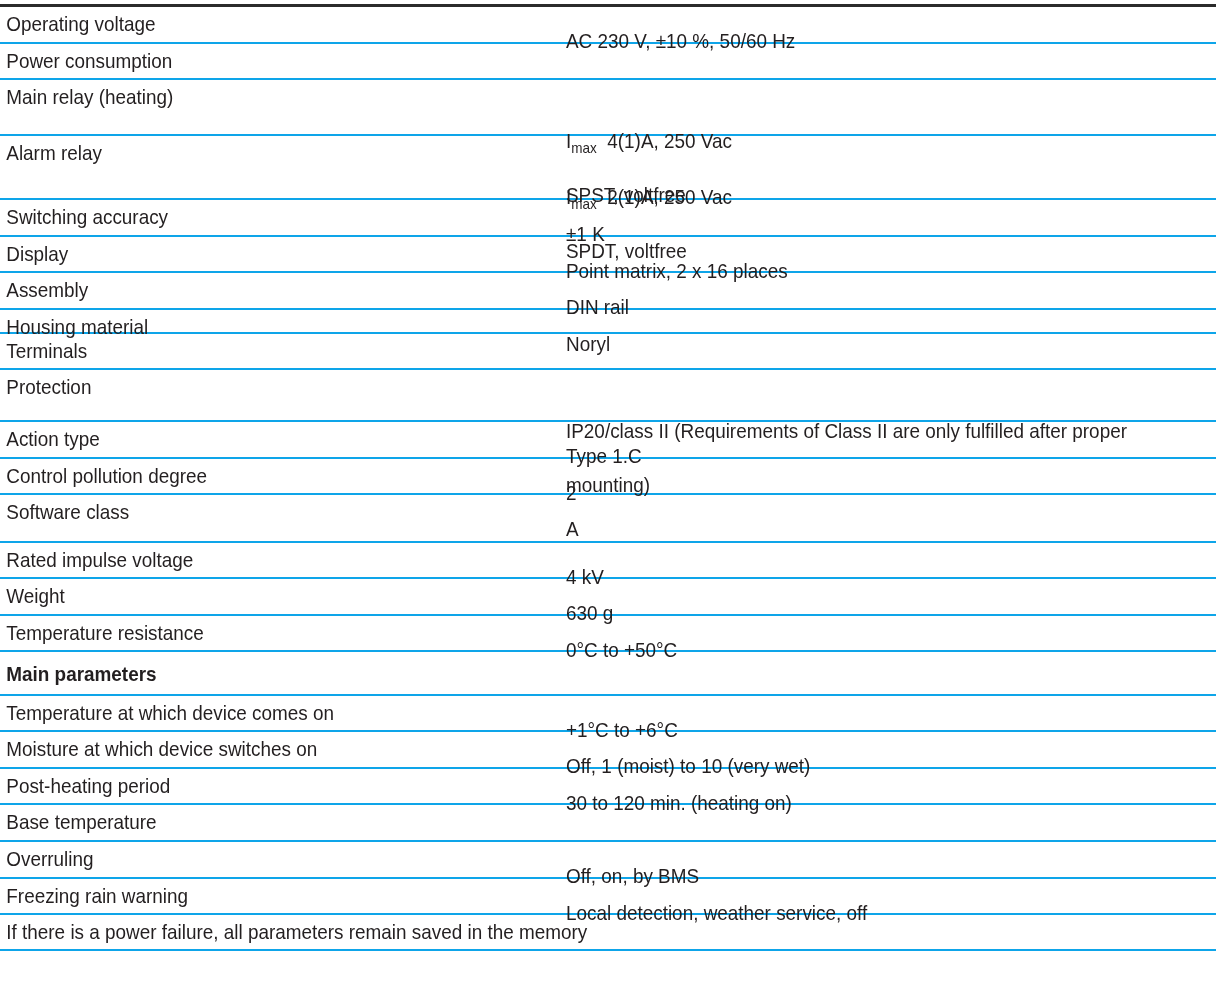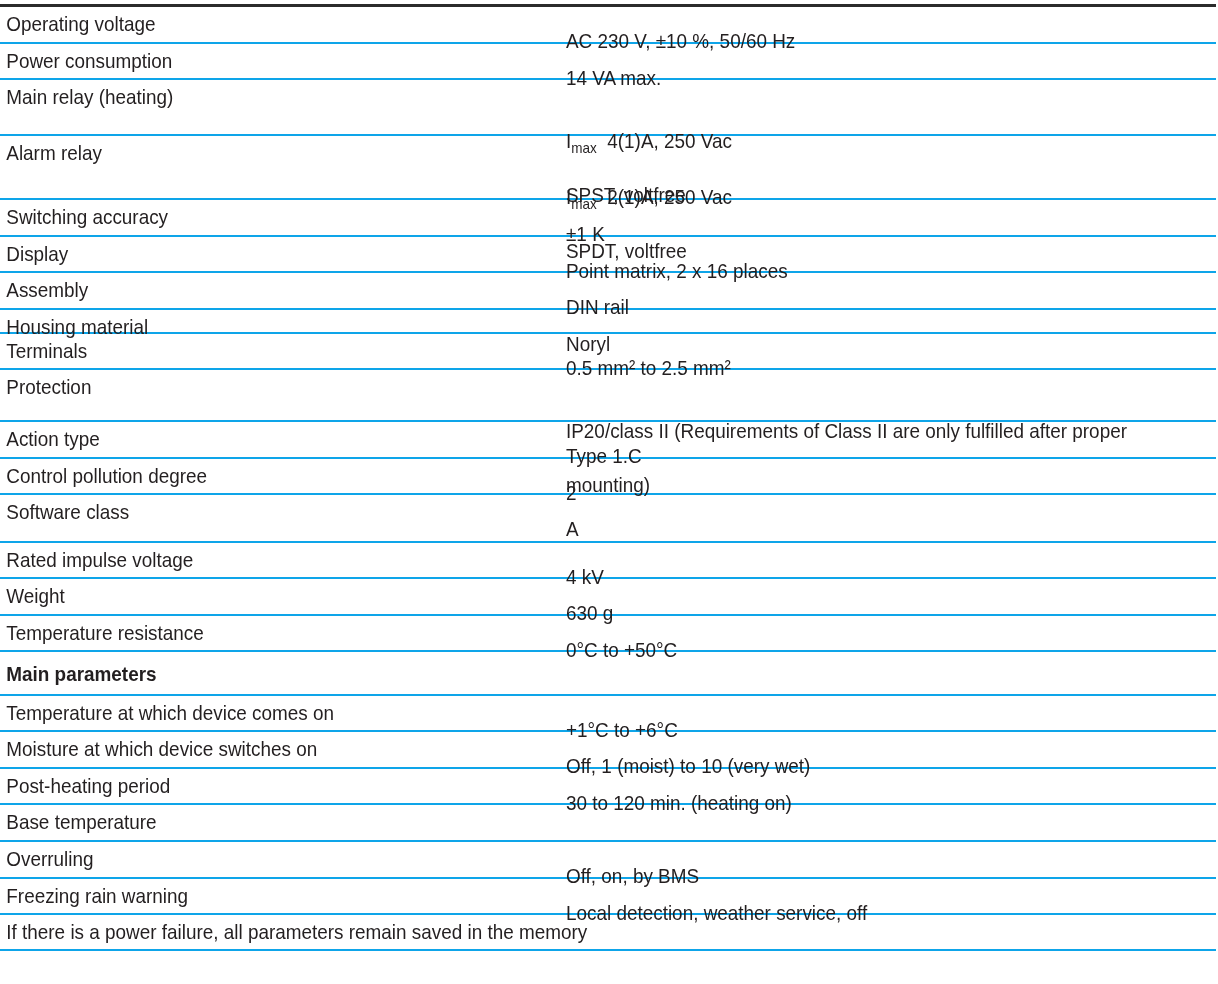--- a/index.html
+++ b/index.html
@@ -37,21 +37,20 @@
 
 <div class="spec-table">
 
   <div class="row" style="height:37px">
     <div class="label">Operating voltage</div>
     <div class="value"><span class="vtxt">AC 230 V, ±10 %, 50/60 Hz</span></div>
   </div>
 
   <div class="row" style="height:36px">
     <div class="label">Power consumption</div>
-    <div class="value"><span class="vtxt">14 VA max.</span></div>
   </div>
 
   <div class="row" style="height:56px">
     <div class="label">Main relay (heating)</div>
     <div class="value">
       <span class="vtxt"><span>I</span><sub>max</sub><span style="white-space:pre">  4(1)A, 250 Vac</span></span><br>
       <span class="vtxt">SPST, voltfree</span>
     </div>
   </div>
 
@@ -78,21 +77,20 @@
     <div class="value"><span class="vtxt">DIN rail</span></div>
   </div>
 
   <div class="row" style="height:24px">
     <div class="label">Housing material</div>
     <div class="value"><span class="vtxt">Noryl</span></div>
   </div>
 
   <div class="row" style="height:36px">
     <div class="label">Terminals</div>
-    <div class="value"><span class="vtxt">0.5 mm² to 2.5 mm²</span></div>
   </div>
 
   <div class="row" style="height:52px">
     <div class="label">Protection</div>
     <div class="value">
       <span class="vtxt">IP20/class II (Requirements of Class II are only fulfilled after proper</span><br>
       <span class="vtxt">mounting)</span>
     </div>
   </div>
 

